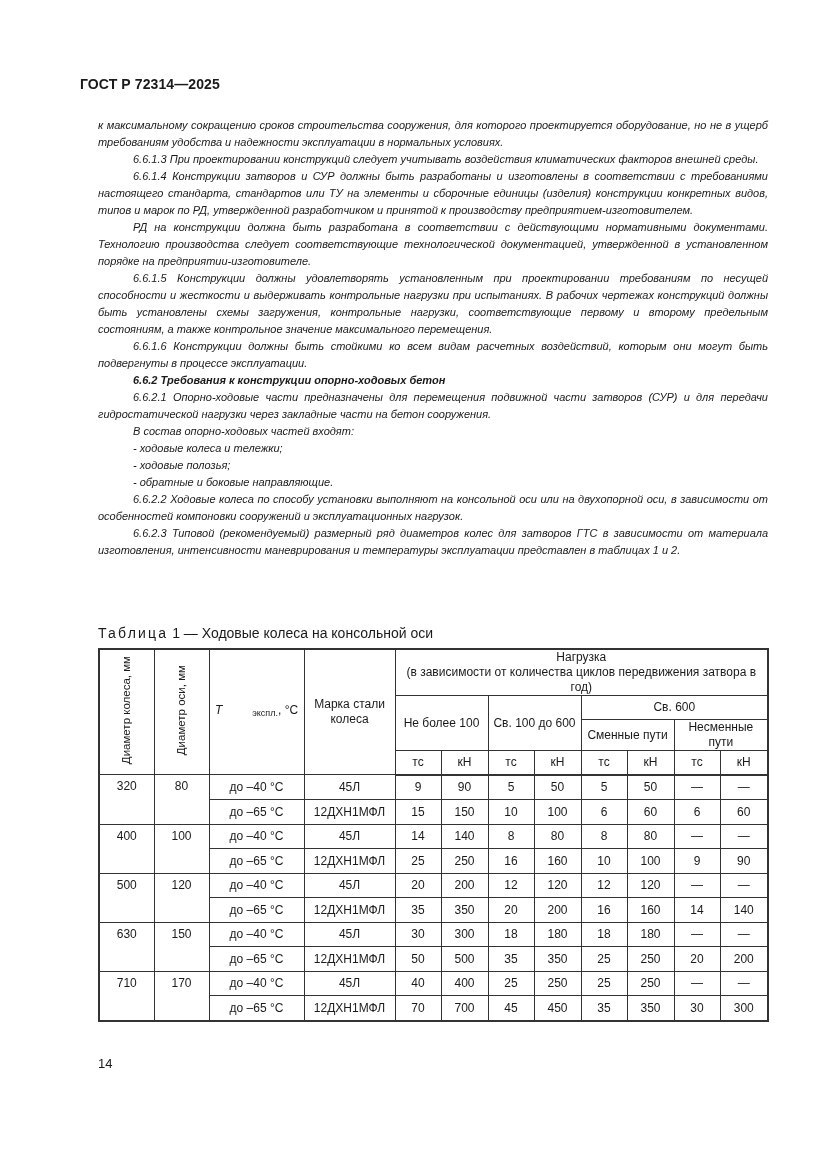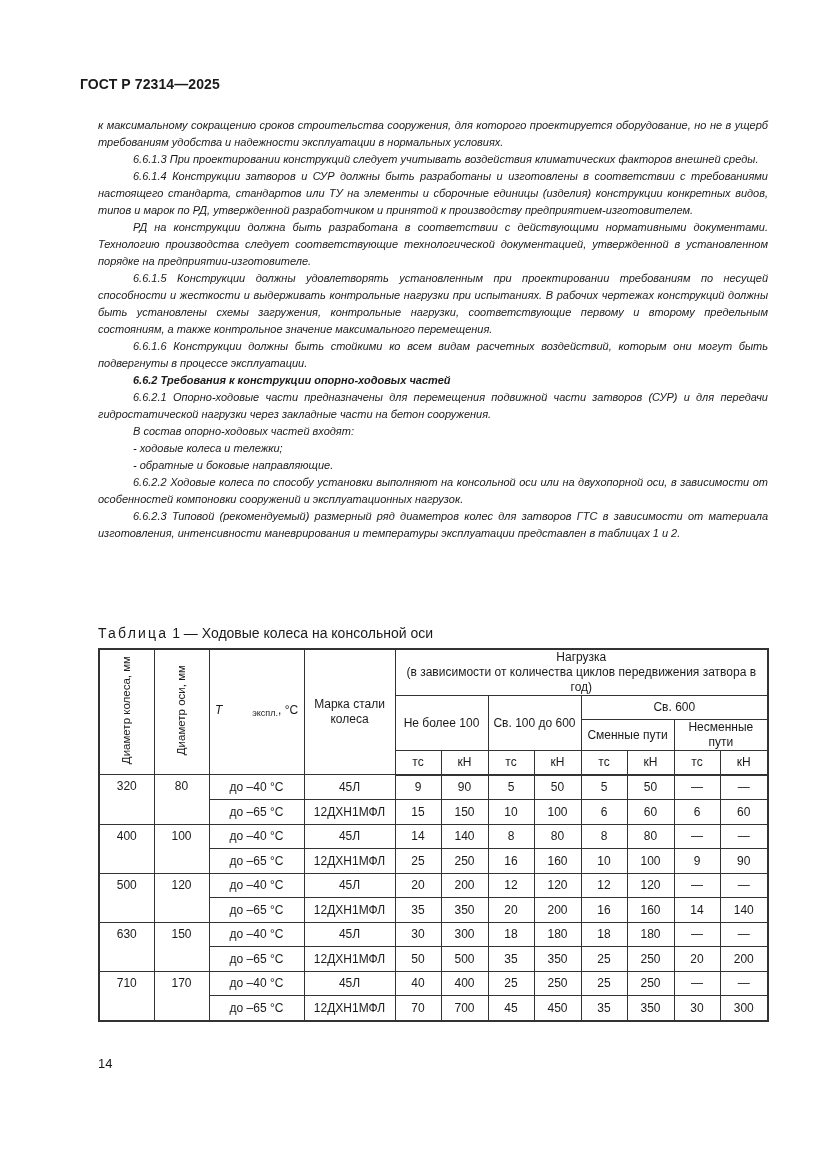--- a/index.html
+++ b/index.html
@@ -29,24 +29,25 @@
 
 <div class="header">ГОСТ Р 72314—2025</div>
 
 <div class="body-text">
   <p class="">к максимальному сокращению сроков строительства сооружения, для которого проектируется оборудование, но не в ущерб требованиям удобства и надежности эксплуатации в нормальных условиях.</p>
   <p class="ind">6.6.1.3 При проектировании конструкций следует учитывать воздействия климатических факторов внешней среды.</p>
   <p class="ind">6.6.1.4 Конструкции затворов и СУР должны быть разработаны и изготовлены в соответствии с требованиями настоящего стандарта, стандартов или ТУ на элементы и сборочные единицы (изделия) конструкции конкретных видов, типов и марок по РД, утвержденной разработчиком и принятой к производству предприятием-изготовителем.</p>
   <p class="ind">РД на конструкции должна быть разработана в соответствии с действующими нормативными документами. Технологию производства следует соответствующие технологической документацией, утвержденной в установленном порядке на предприятии-изготовителе.</p>
   <p class="ind">6.6.1.5 Конструкции должны удовлетворять установленным при проектировании требованиям по несущей способности и жесткости и выдерживать контрольные нагрузки при испытаниях. В рабочих чертежах конструкций должны быть установлены схемы загружения, контрольные нагрузки, соответствующие первому и второму предельным состояниям, а также контрольное значение максимального перемещения.</p>
   <p class="ind">6.6.1.6 Конструкции должны быть стойкими ко всем видам расчетных воздействий, которым они могут быть подвергнуты в процессе эксплуатации.</p>
-  <p class="head">6.6.2 Требования к конструкции опорно-ходовых частей</p>
+  <p class="head">6.6.2 Требования к конструкции опорно-ходовых бетон</p>
   <p class="ind">6.6.2.1 Опорно-ходовые части предназначены для перемещения подвижной части затворов (СУР) и для передачи гидростатической нагрузки через закладные части на бетон сооружения.</p>
   <p class="ind">В состав опорно-ходовых частей входят:</p>
   <p class="list">- ходовые колеса и тележки;</p>
+  <p class="list">- ходовые полозья;</p>
   <p class="list">- обратные и боковые направляющие.</p>
   <p class="ind">6.6.2.2 Ходовые колеса по способу установки выполняют на консольной оси или на двухопорной оси, в зависимости от особенностей компоновки сооружений и эксплуатационных нагрузок.</p>
   <p class="ind">6.6.2.3 Типовой (рекомендуемый) размерный ряд диаметров колес для затворов ГТС в зависимости от материала изготовления, интенсивности маневрирования и температуры эксплуатации представлен в таблицах 1 и 2.</p>
 </div>
 
 <div class="caption"><span class="sp">Таблица</span><span> 1 — Ходовые колеса на консольной оси</span></div>
 
 <table class="t1">
   <colgroup>
     <col style="width:55px">

